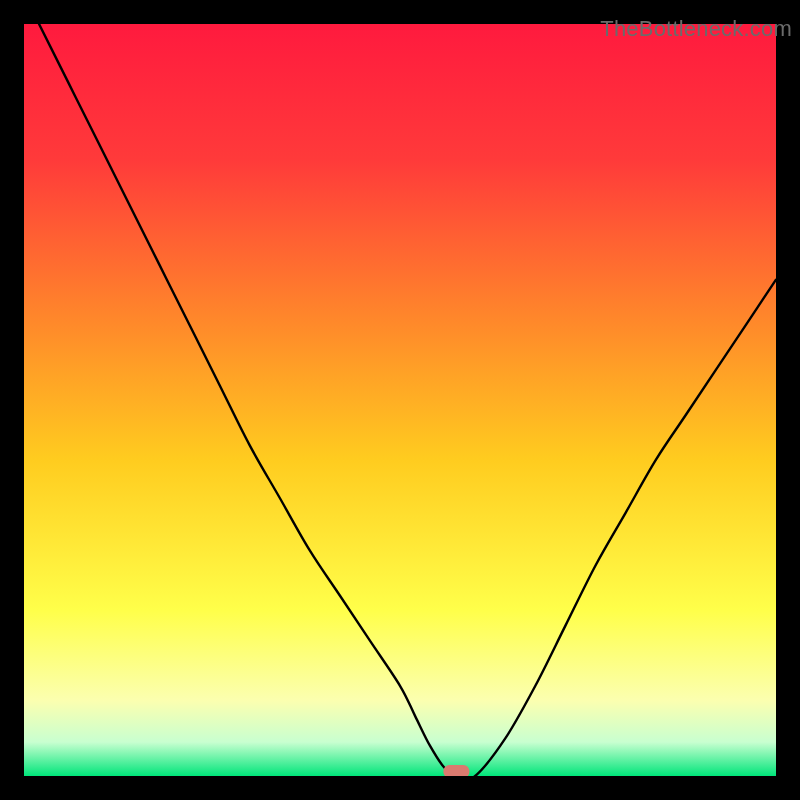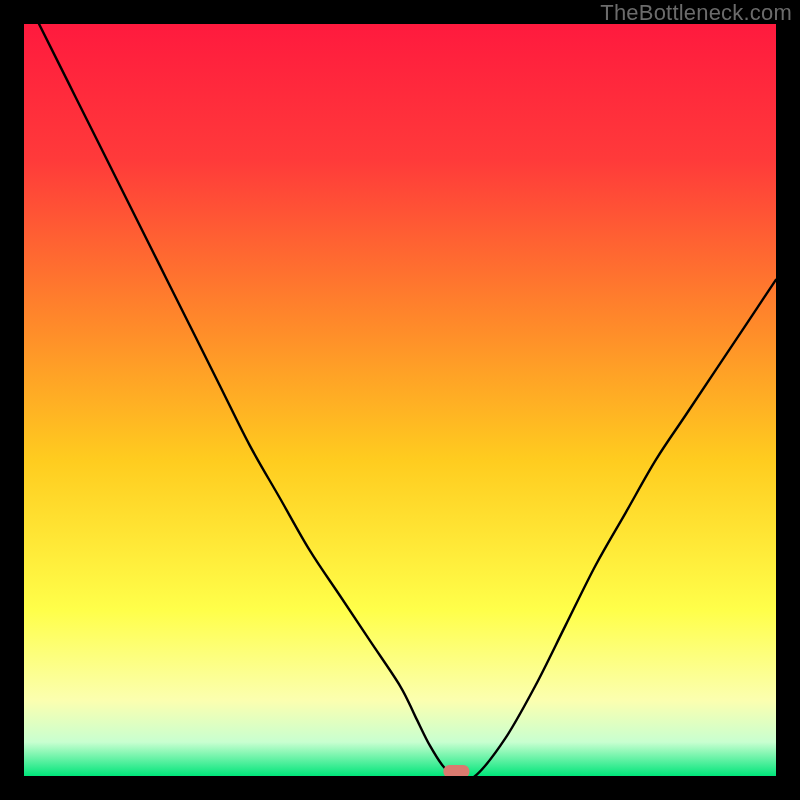--- a/index.html
+++ b/index.html
@@ -21,21 +21,21 @@
   }
   .plot {
     position: absolute;
     left: 0;
     top: 0;
     width: 752px;
     height: 752px;
   }
   .attribution {
     position: absolute;
-    top: 0;
+    top: 16px;
     right: 8px;
     color: #6b6b6b;
     font-size: 22px;
     letter-spacing: 0.2px;
   }
   svg { display: block; }
 </style>
 </head>
 <body>
 

